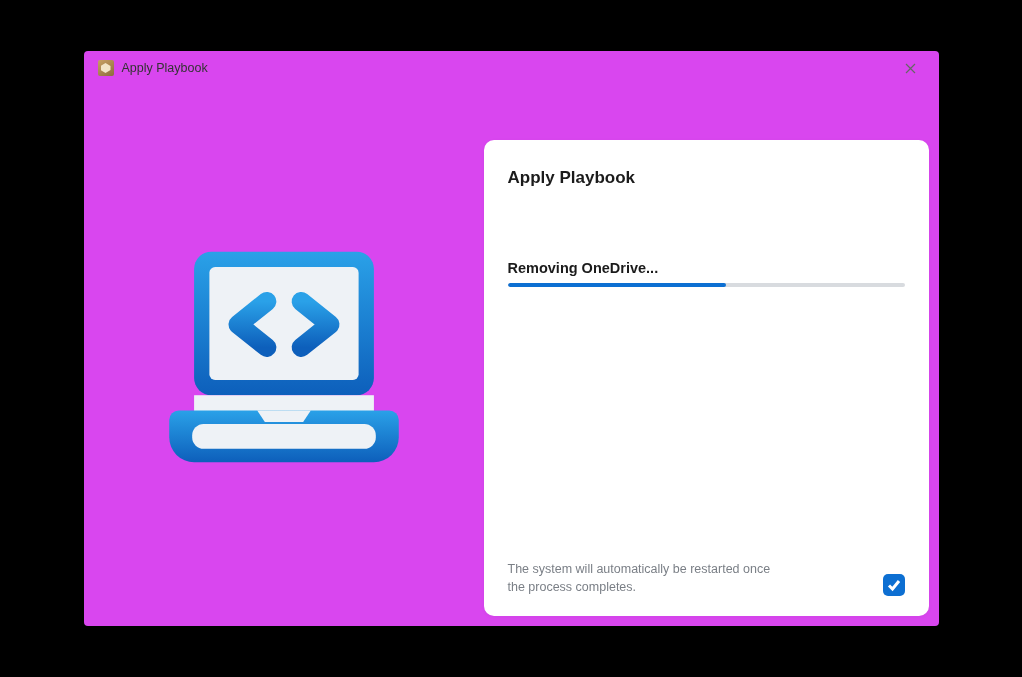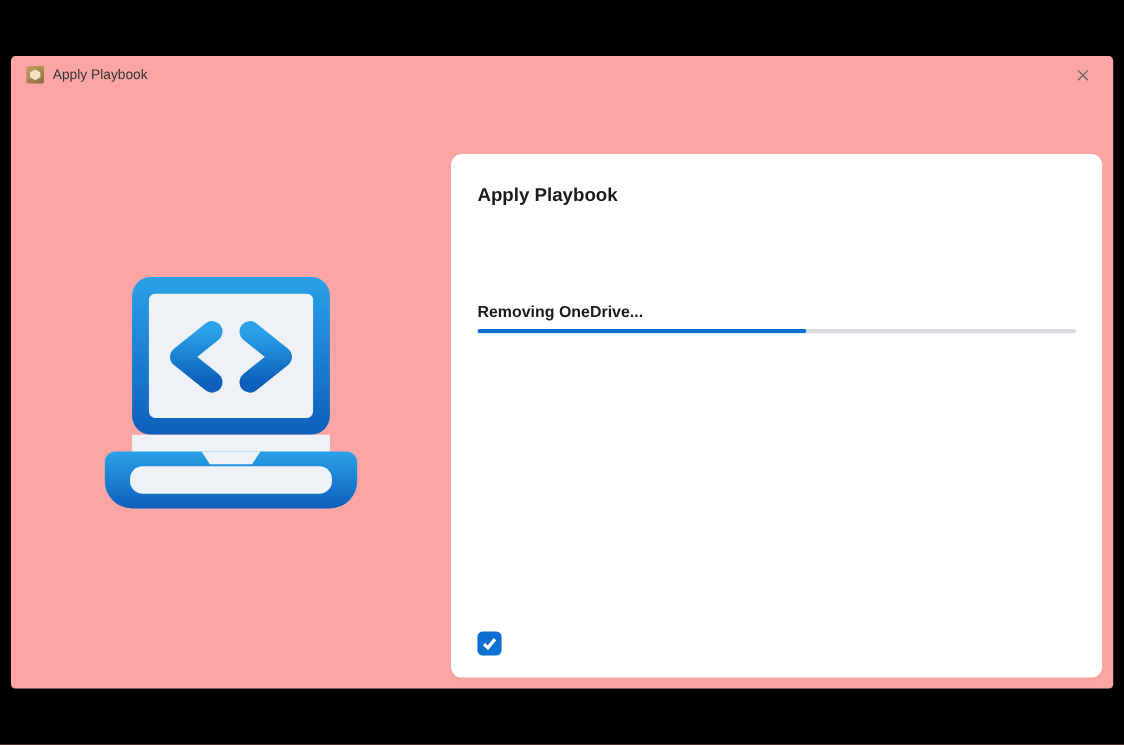--- a/index.html
+++ b/index.html
@@ -7,23 +7,23 @@
       width: 1022px;
       height: 677px;
       background: #000;
       font-family: "Segoe UI", -apple-system, sans-serif;
       display: flex;
       align-items: center;
       justify-content: center;
       overflow: hidden;
     }
     .window {
-      width: 1002px;
+      width: 855px;
       height: 575px;
-      background: #fca5a5;
+      background: #d946ef;
       border-radius: 4px;
       position: relative;
       box-shadow: 0 6px 24px rgba(0,0,0,.35);
     }
     .titlebar {
       height: 34px;
       display: flex;
       align-items: center;
       padding: 0 8px 0 14px;
       font-size: 12.5px;
@@ -84,21 +84,21 @@
       color:#1b1b1b;
       margin-bottom: 10px;
     }
     .subtitle {
       font-size: 13.5px;
       color:#444;
       line-height:1.45;
       max-width: 340px;
     }
     .progress-block {
-      margin-top: 78px;
+      margin-top: 62px;
     }
     .status-text {
       font-size: 14.5px;
       font-weight: 700;
       color:#1b1b1b;
       margin-bottom: 7px;
     }
     .progress-track {
       width: 100%;
       height: 4px;
@@ -180,20 +180,21 @@
       <h2>Apply Playbook</h2>
 
       <div class="progress-block">
         <div class="status-text">Removing OneDrive...</div>
         <div class="progress-track">
           <div class="progress-fill" style="width:55%"></div>
         </div>
       </div>
 
       <div class="footer">
+        <p class="restart-note">The system will automatically be restarted once the process completes.</p>
         <div class="checkbox">
           <svg viewBox="0 0 14 14">
               <path d="M2 7.5 L5.5 11 L12 3"></path>
             </svg>
         </div>
       </div>
     </div>
   </div>
 </div>
 

